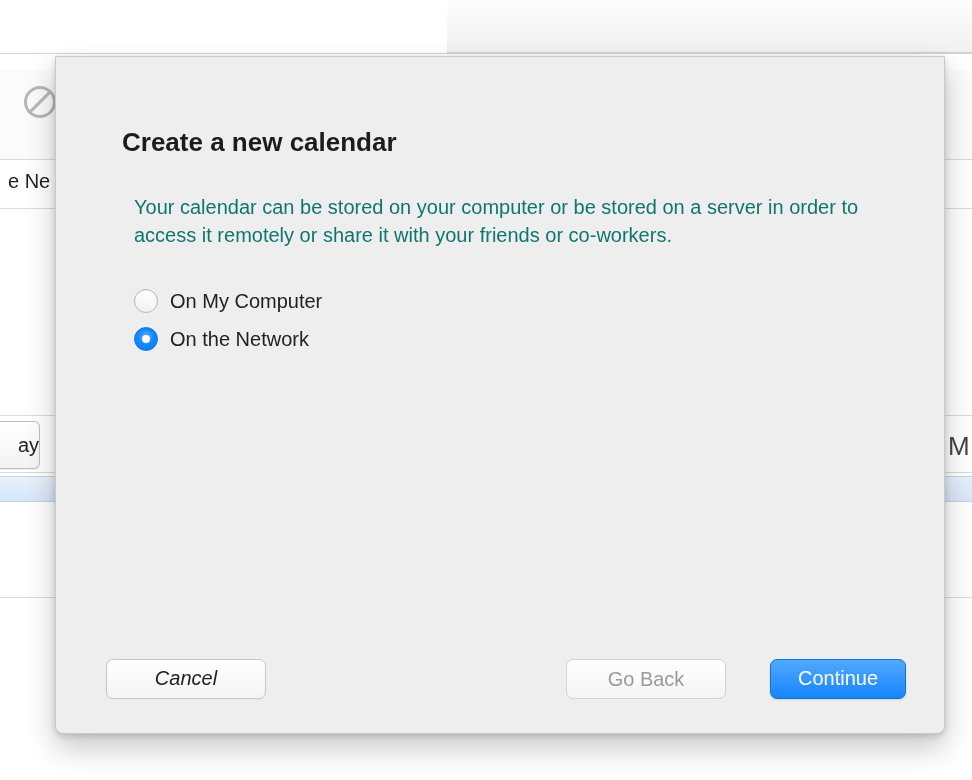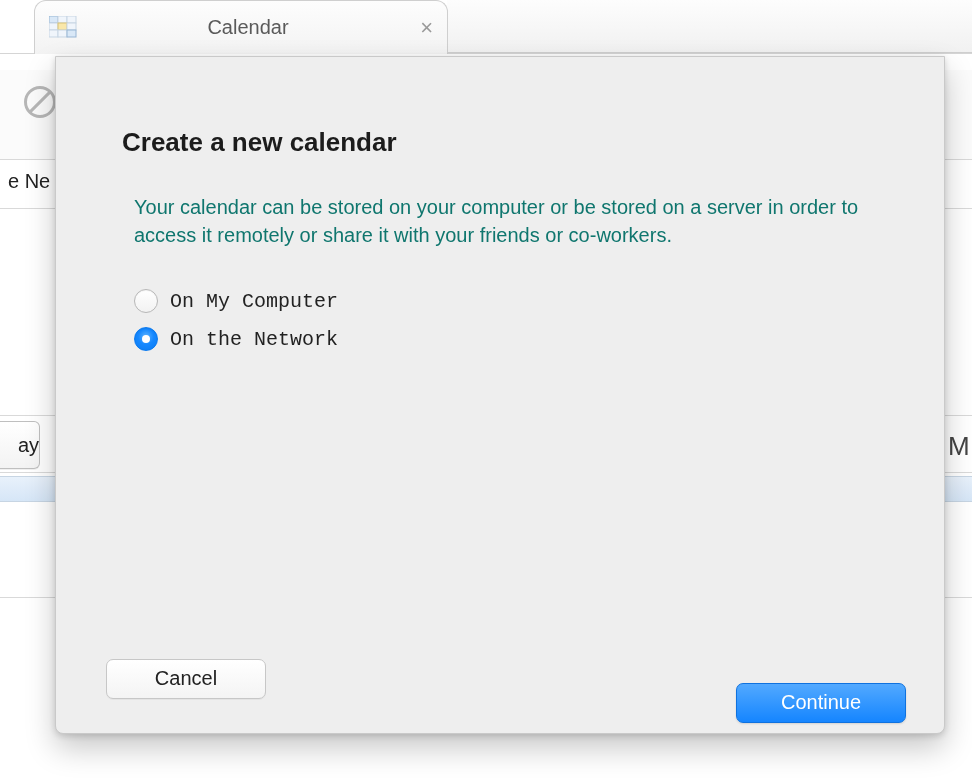--- a/index.html
+++ b/index.html
@@ -234,21 +234,20 @@
     top: 50%;
     width: 8px;
     height: 8px;
     background: #ffffff;
     border-radius: 50%;
     transform: translate(-50%,-50%);
   }
   .radio-label {
     font-size: 20px;
     color: #222;
-    font-family: Liberation Mono, monospace;
   }
 
   .button-row {
     position: absolute;
     left: 0;
     bottom: 32px;
     width: 100%;
     height: 42px;
   }
   .btn {
@@ -278,23 +277,23 @@
   }
   .btn.primary {
     background: linear-gradient(#52a9ff,#1585ff);
     border: 1px solid #0f72df;
     color: #ffffff;
     box-shadow: 0 1px 2px rgba(0,0,0,.12);
   }
   .btn.primary .label,
   .btn.normal .label { position: relative; top: -1px; }
 
-  .btn-cancel   { left: 50px;  width: 160px; }
+  .btn-cancel   { left: 50px;  width: 160px; font-style: italic; }
   .btn-goback   { right: 218px; width: 160px; }
-  .btn-continue { right: 38px;  width: 170px; margin-top: 24px; }
+  .btn-continue { right: 38px;  width: 136px; }
 
 </style>
 </head>
 <body>
 
 <div class="bg">
   <div class="toolbar-area"></div>
   <div class="blocked-icon"></div>
 
   <div class="hr top1"></div>
@@ -307,37 +306,20 @@
   </div>
   <div class="right-letter">M</div>
   <div class="hr mid2"></div>
   <div class="row-highlight"></div>
 
   <div class="hr bot"></div>
 </div>
 
 <div class="tabbar">
   <div class="tab-after"></div>
-  <div class="tab">
-    <span class="cal-icon">
-      <svg viewBox="0 0 28 24" width="28" height="24">
-        <rect x="0" y="0" width="9" height="7" fill="#d9e8f7" stroke="#98b6d4"></rect>
-        <rect x="9" y="0" width="9" height="7" fill="#f0f5fb" stroke="#c7d5e3"></rect>
-        <rect x="18" y="0" width="9" height="7" fill="#f0f5fb" stroke="#c7d5e3"></rect>
-        <rect x="0" y="7" width="9" height="7" fill="#f0f5fb" stroke="#c7d5e3"></rect>
-        <rect x="9" y="7" width="9" height="7" fill="#f9e7a9" stroke="#d8c277"></rect>
-        <rect x="18" y="7" width="9" height="7" fill="#f0f5fb" stroke="#c7d5e3"></rect>
-        <rect x="0" y="14" width="9" height="7" fill="#f0f5fb" stroke="#c7d5e3"></rect>
-        <rect x="9" y="14" width="9" height="7" fill="#f0f5fb" stroke="#c7d5e3"></rect>
-        <rect x="18" y="14" width="9" height="7" fill="#d9e8f7" stroke="#98b6d4"></rect>
-      </svg>
-    </span>
-    <span class="title">Calendar</span>
-    <span class="close">×</span>
-  </div>
 </div>
 
 <div class="sheet">
 
   <h1>Create a new calendar</h1>
 
   <div class="desc">Your calendar can be stored on your computer or be stored on a server in order to access it remotely or share it with your friends or co-workers.</div>
 
   <div class="radio-group">
     <div class="radio-option">
@@ -347,18 +329,21 @@
     <div class="radio-option">
       <span class="radio selected"></span>
       <span class="radio-label">On the Network</span>
     </div>
   </div>
 
   <div class="button-row">
     <div class="btn normal btn-cancel">
       <span class="label">Cancel</span>
     </div>
+    <div class="btn disabled btn-goback">
+      <span class="label">Go Back</span>
+    </div>
     <div class="btn primary btn-continue">
       <span class="label">Continue</span>
     </div>
   </div>
 
 </div>
 
 </body></html>

